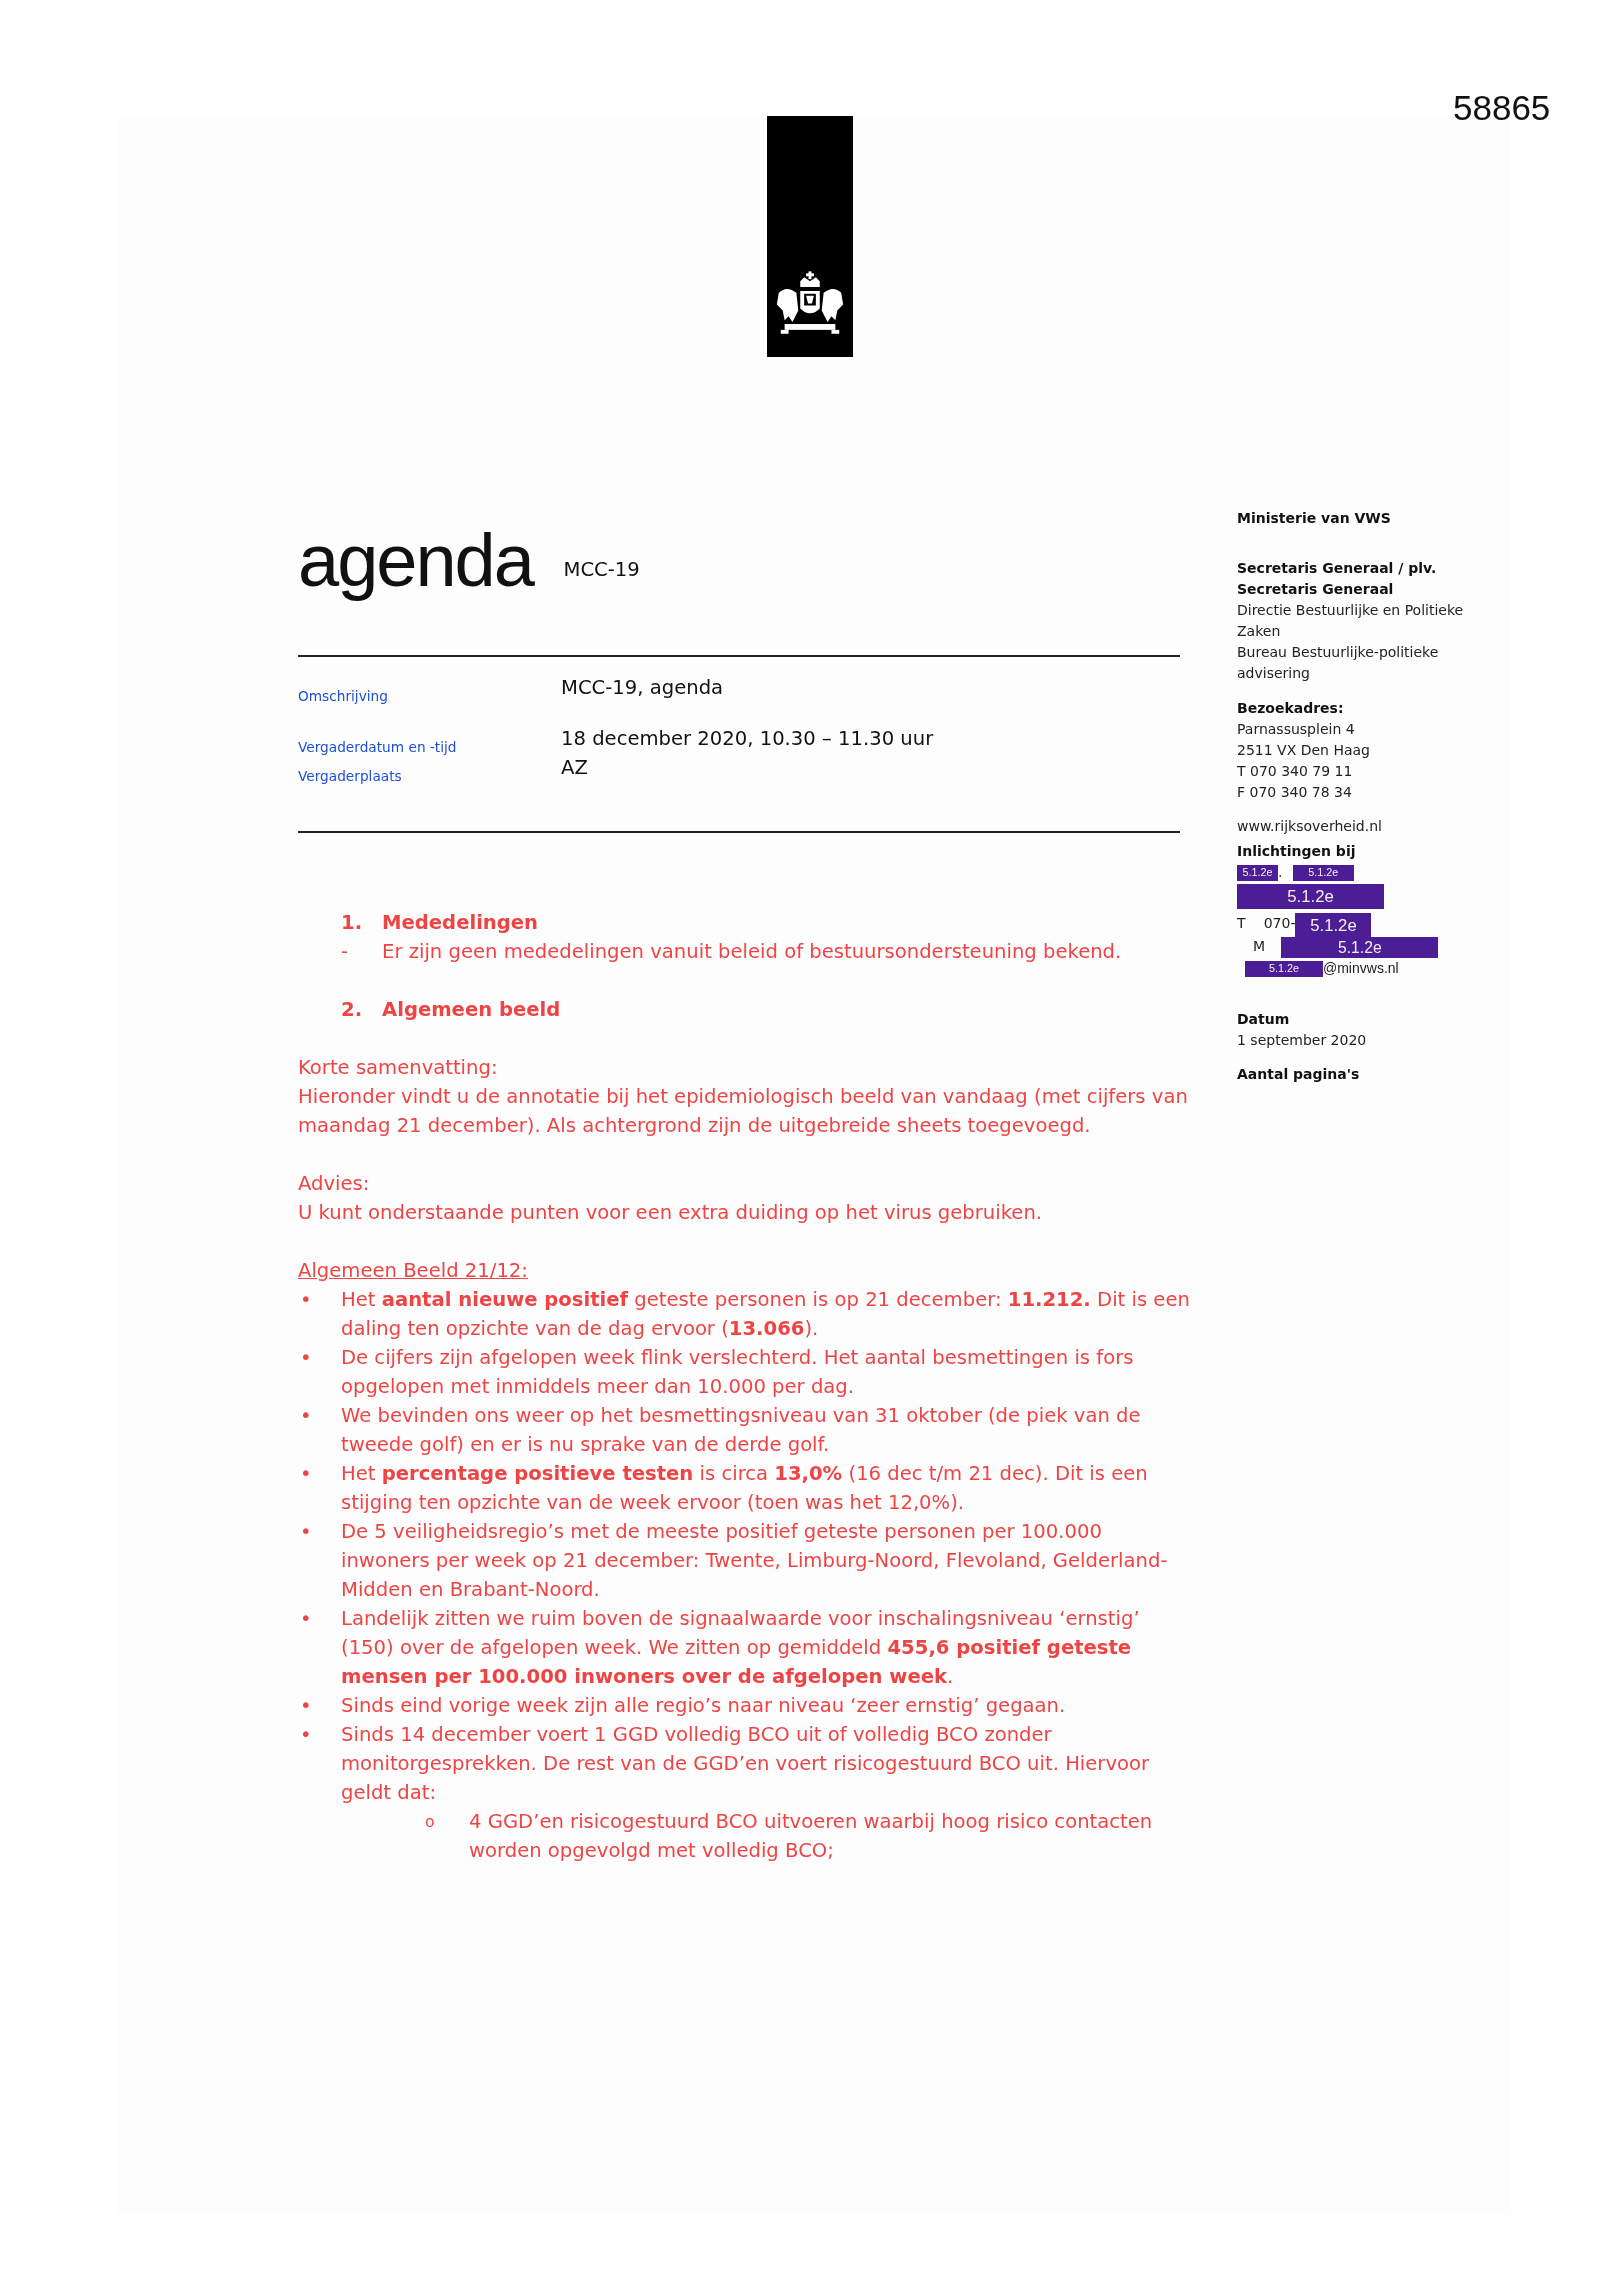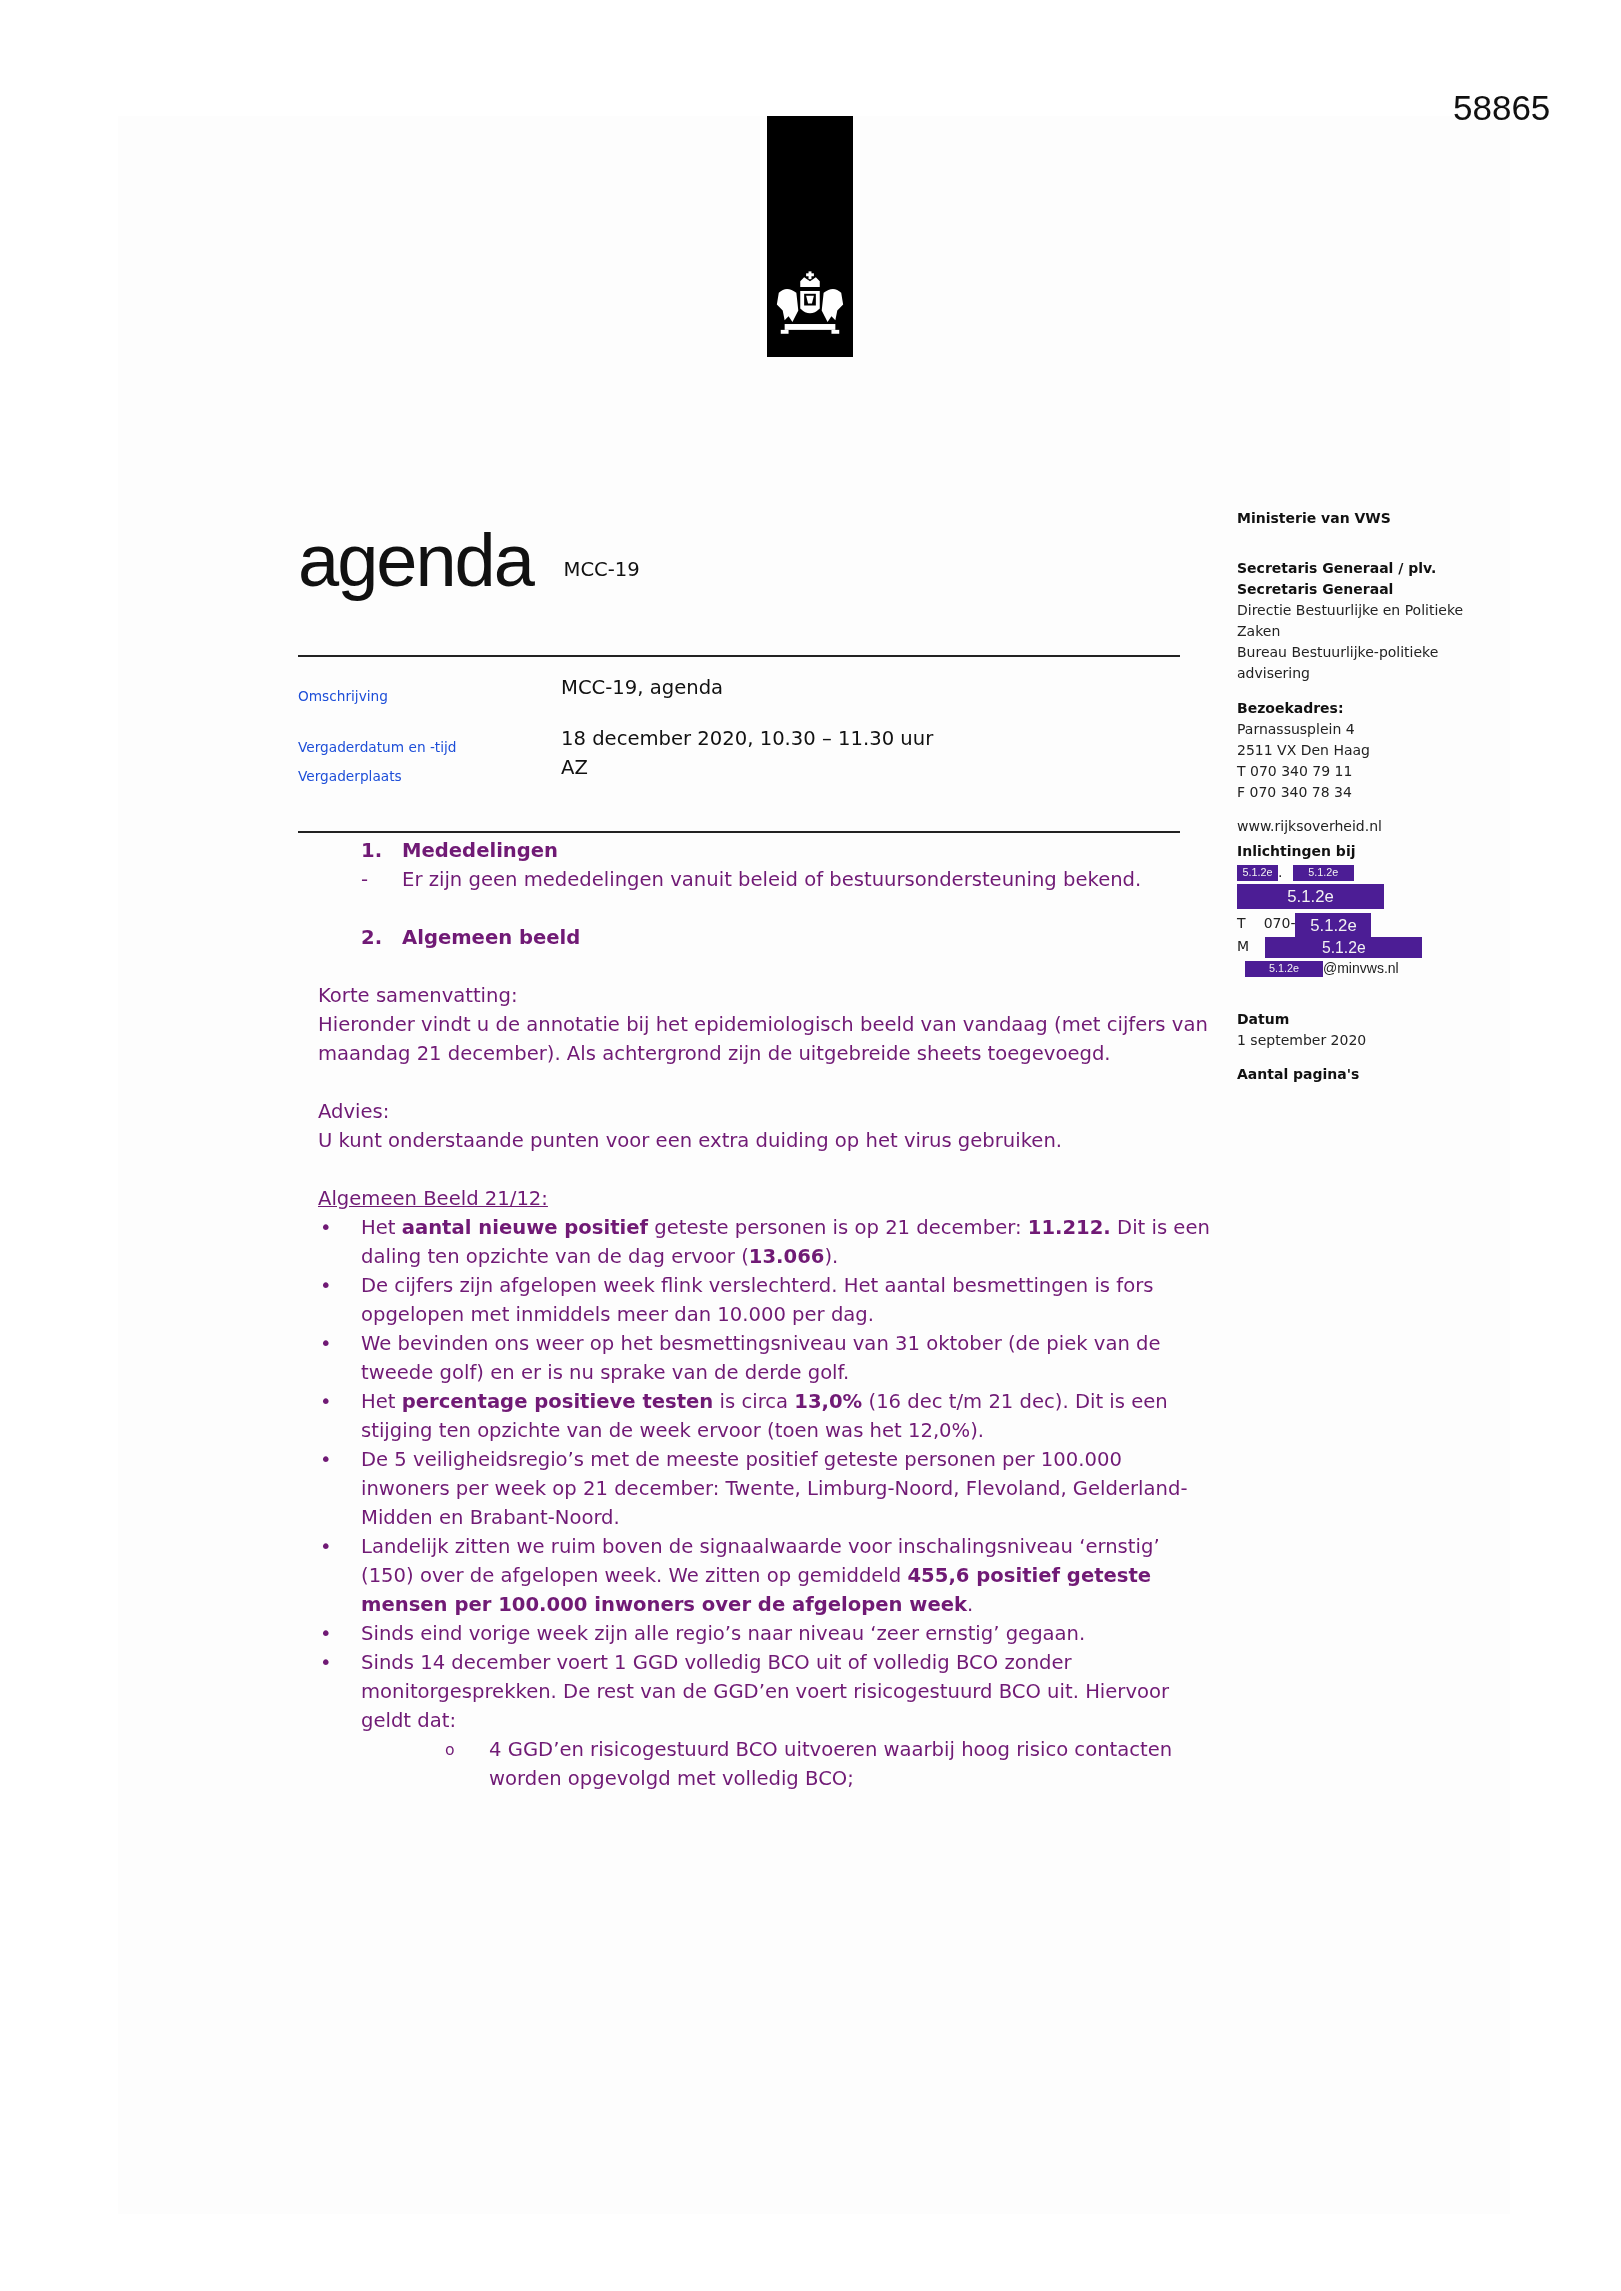--- a/index.html
+++ b/index.html
@@ -35,21 +35,21 @@
 
   .sidebar { position: absolute; left: 1237px; top: 508px; width: 284px; font-size: 14px; line-height: 21px; color: #222; }
   .sidebar .bold { font-weight: bold; color: #111; }
   .sidebar .gap { height: 13.7px; }
   .sidebar .gap-lg { height: 29px; }
   .redact {
     display: inline-block; background: #4c1d95; color: #f2f2f2;
     font-family: "Liberation Sans", sans-serif; text-align: center; vertical-align: middle;
   }
 
-  .content { position: absolute; left: 298px; top: 836px; width: 892px; font-size: 19.6px; line-height: 29px; color: #701a75; margin-left: 20px; }
+  .content { position: absolute; left: 298px; top: 908px; width: 892px; font-size: 19.6px; line-height: 29px; color: #ef4444; }
   .section-heading { font-weight: bold; margin-left: 43px; }
   .section-heading .num { display: inline-block; width: 41px; }
   .dash-item { margin-left: 43px; }
   .dash-item .dash { display: inline-block; width: 41px; }
   .sub-heading { font-weight: normal; }
   .ul-heading { text-decoration: underline; }
   .bullet { position: relative; padding-left: 43px; }
   .bullet .dot { position: absolute; left: 2px; top: 0; }
   .sub-bullet { position: relative; padding-left: 171px; }
   .sub-bullet .circ { position: absolute; left: 127px; top: 0; font-size: 15.7px; }
@@ -129,21 +129,21 @@
     <span class="redact" style="width:41px;height:15.7px;font-size:10.8px;line-height:15.7px;">5.1.2e</span>.
     <span class="redact" style="width:61px;height:15.7px;font-size:10.8px;line-height:15.7px;margin-left:5.9px;">5.1.2e</span>
   </div>
   <div style="height:29px;">
     <span class="redact" style="width:147px;height:25.5px;font-size:16.7px;line-height:25.5px;">5.1.2e</span>
   </div>
   <div style="height:23.5px;">
     <span>T</span>
     <span style="margin-left:13.7px;">070-</span><span class="redact" style="width:76px;height:25.5px;font-size:16.7px;line-height:25.5px;vertical-align:top;">5.1.2e</span>
   </div>
-  <div style="height:21.6px;">
+  <div style="height:21.6px;margin-left:16px;">
     <span>M</span>
     <span class="redact" style="width:157px;height:21.6px;font-size:15.7px;line-height:21.6px;margin-left:11.8px;">5.1.2e</span>
   </div>
   <div style="height:21.6px;padding-left:8px;">
     <span class="redact" style="width:78px;height:15.7px;font-size:10.8px;line-height:15.7px;">5.1.2e</span><span style="font-family:'Liberation Sans',sans-serif;">@minvws.nl</span>
   </div>
   <div class="gap-lg"></div>
   <div class="bold">Datum</div>
   <div>1 september 2020</div>
   <div class="gap"></div>

